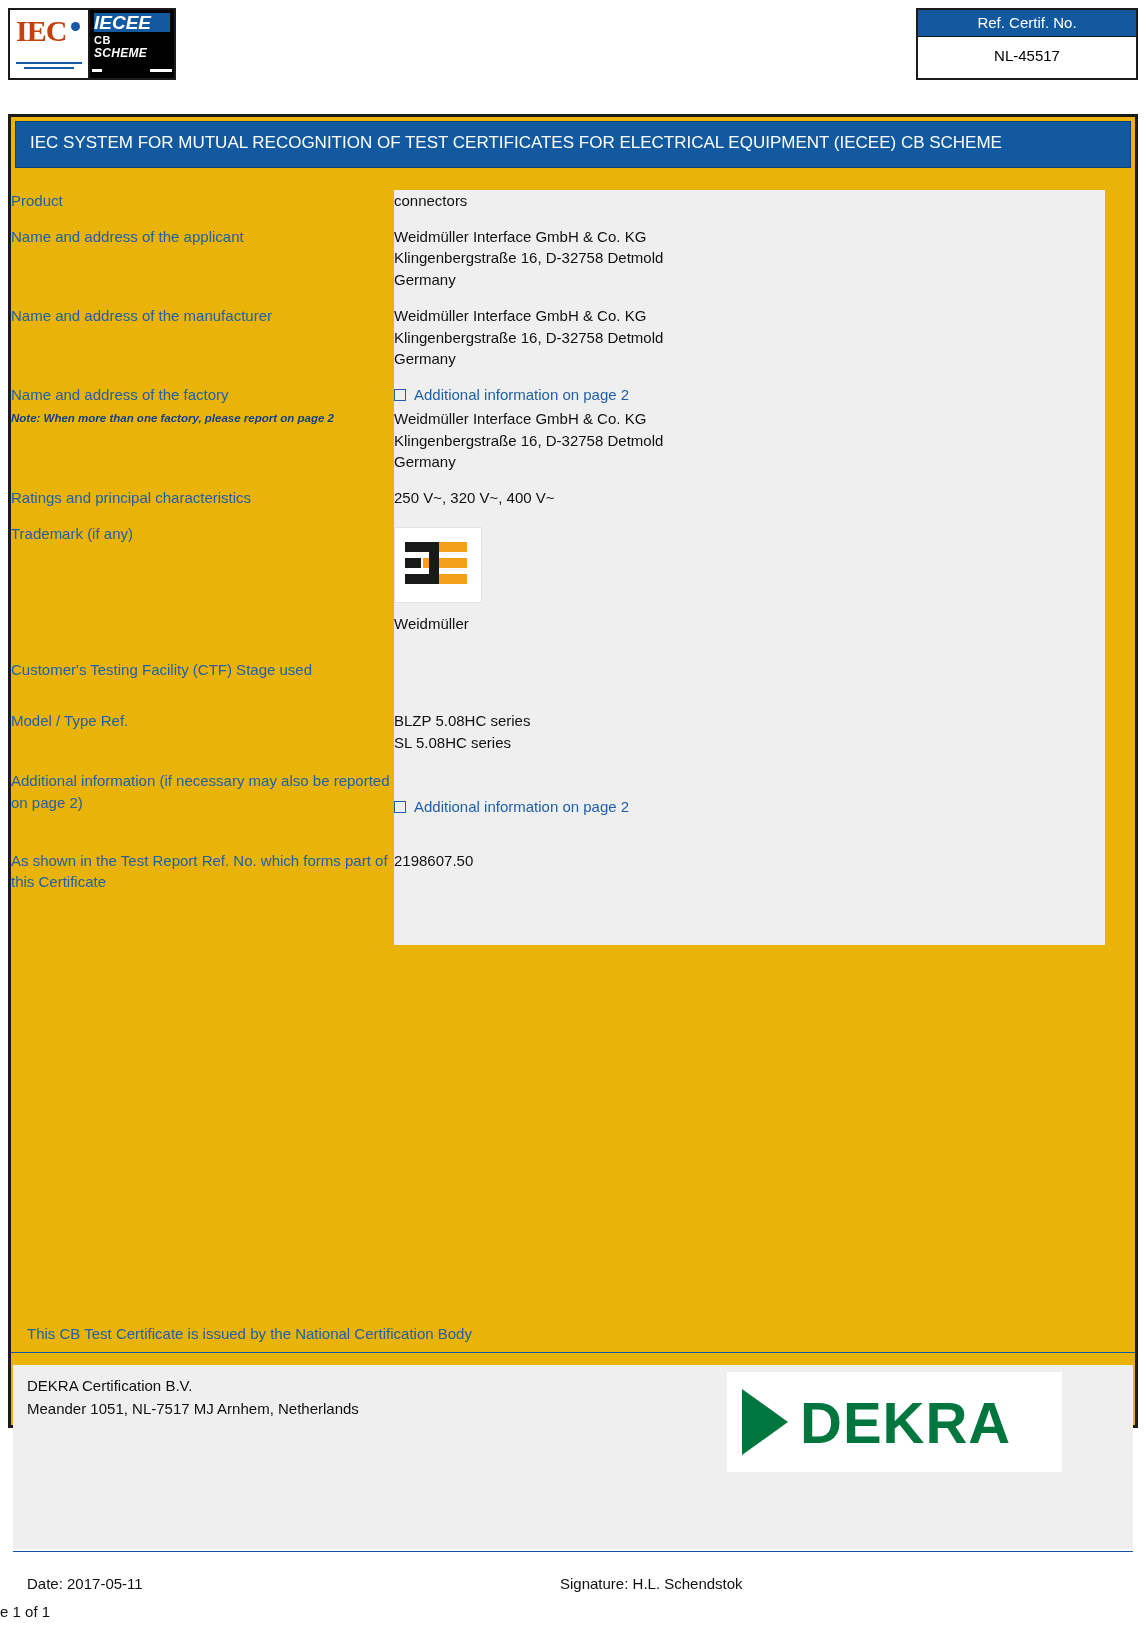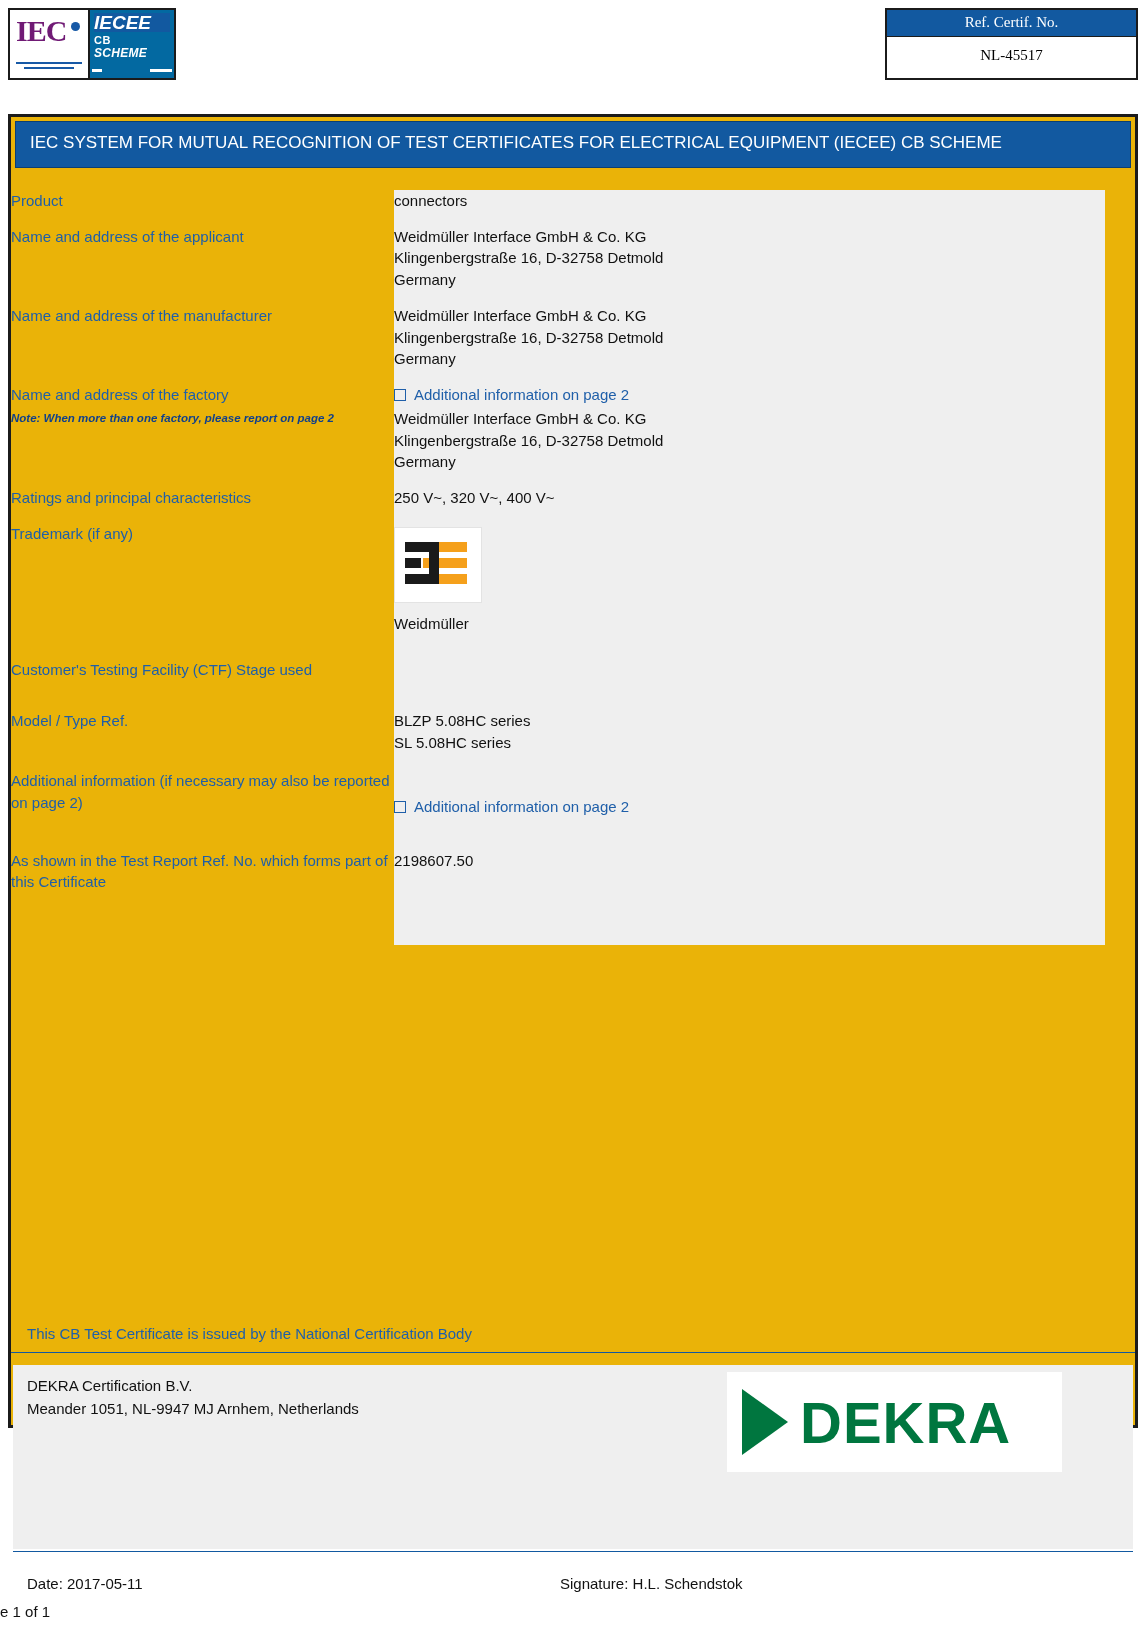--- a/index.html
+++ b/index.html
@@ -45,21 +45,21 @@
     width: 80px;
     border-right: 2px solid #1b1b1b;
     box-sizing: border-box;
     position: relative;
     padding: 4px;
   }
   .logo-iec .iec-text {
     font-family: "Liberation Serif", serif;
     font-weight: bold;
     font-size: 30px;
-    color: #701a75;
+    color: #c2410c;
     letter-spacing: -1px;
     line-height: 1;
     padding-left: 2px;
     padding-top: 2px;
   }
   .logo-iec .iec-dot {
     position: absolute;
     right: 8px;
     top: 12px;
     width: 9px;
@@ -78,21 +78,21 @@
   .logo-iec .iec-rule2 {
     position: absolute;
     left: 14px;
     right: 14px;
     bottom: 9px;
     height: 2px;
     background: #1759a6;
   }
   .logo-cb {
     flex: 1;
-    background: #0369a1;
+    background: #000000;
     position: relative;
     padding: 3px 4px;
     overflow: hidden;
   }
   .logo-cb .iecee {
     font-family: "Liberation Sans", sans-serif;
     font-style: italic;
     font-weight: bold;
     font-size: 19px;
     color: #ffffff;
@@ -130,26 +130,25 @@
     bottom: 6px;
     width: 10px;
     height: 3px;
     background: #fff;
   }
 
   .ref-box {
     position: absolute;
     right: 0;
     top: 0;
-    width: 253px;
+    width: 222px;
     height: 72px;
     border: 2px solid #1b1b1b;
     box-sizing: border-box;
     background: #fff;
-    font-family: Liberation Serif, serif;
   }
   .ref-head {
     background: #1259a0;
     color: #fff;
     text-align: center;
     font-size: 15px;
     padding: 4px 0 5px;
     border-bottom: 1px solid #1b1b1b;
   }
   .ref-value {
@@ -521,21 +520,21 @@
 
     <div class="issued-line">
       <div class="issued-text">This CB Test Certificate is issued by the National Certification Body</div>
       <div class="issued-rule"></div>
     </div>
 
     <div class="footer-grey"></div>
 
     <div class="body-addr">
       <div>DEKRA Certification B.V.</div>
-      <div>Meander 1051, NL-9947 MJ Arnhem, Netherlands</div>
+      <div>Meander 1051, NL-7517 MJ Arnhem, Netherlands</div>
     </div>
 
     <div class="dekra">
       <div class="dekra-tri"></div>
       <div class="dekra-word">DEKRA</div>
     </div>
 
     <div class="bottom-rule"></div>
 
     <div class="bottom-row">

